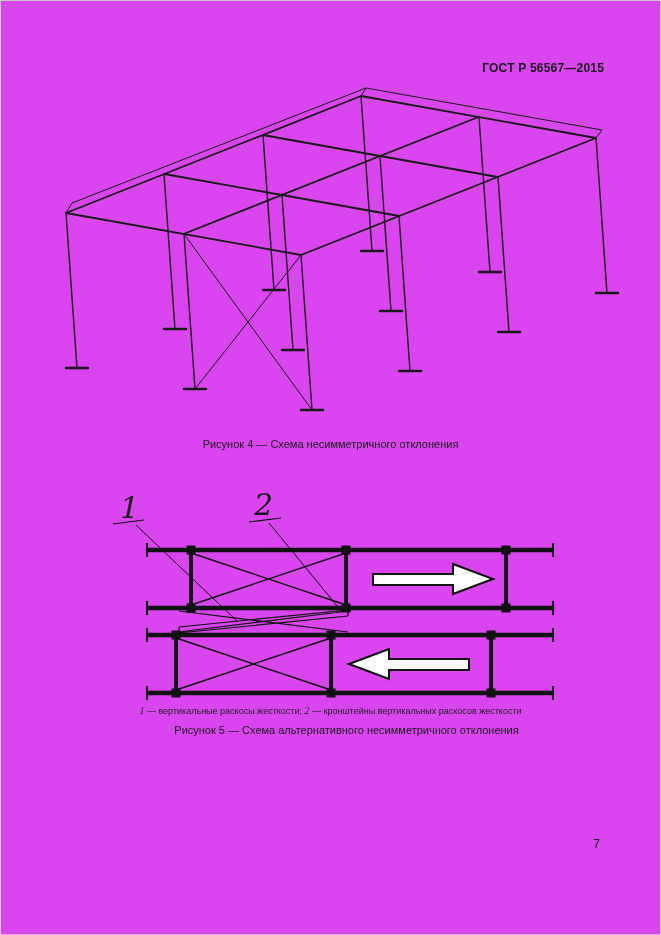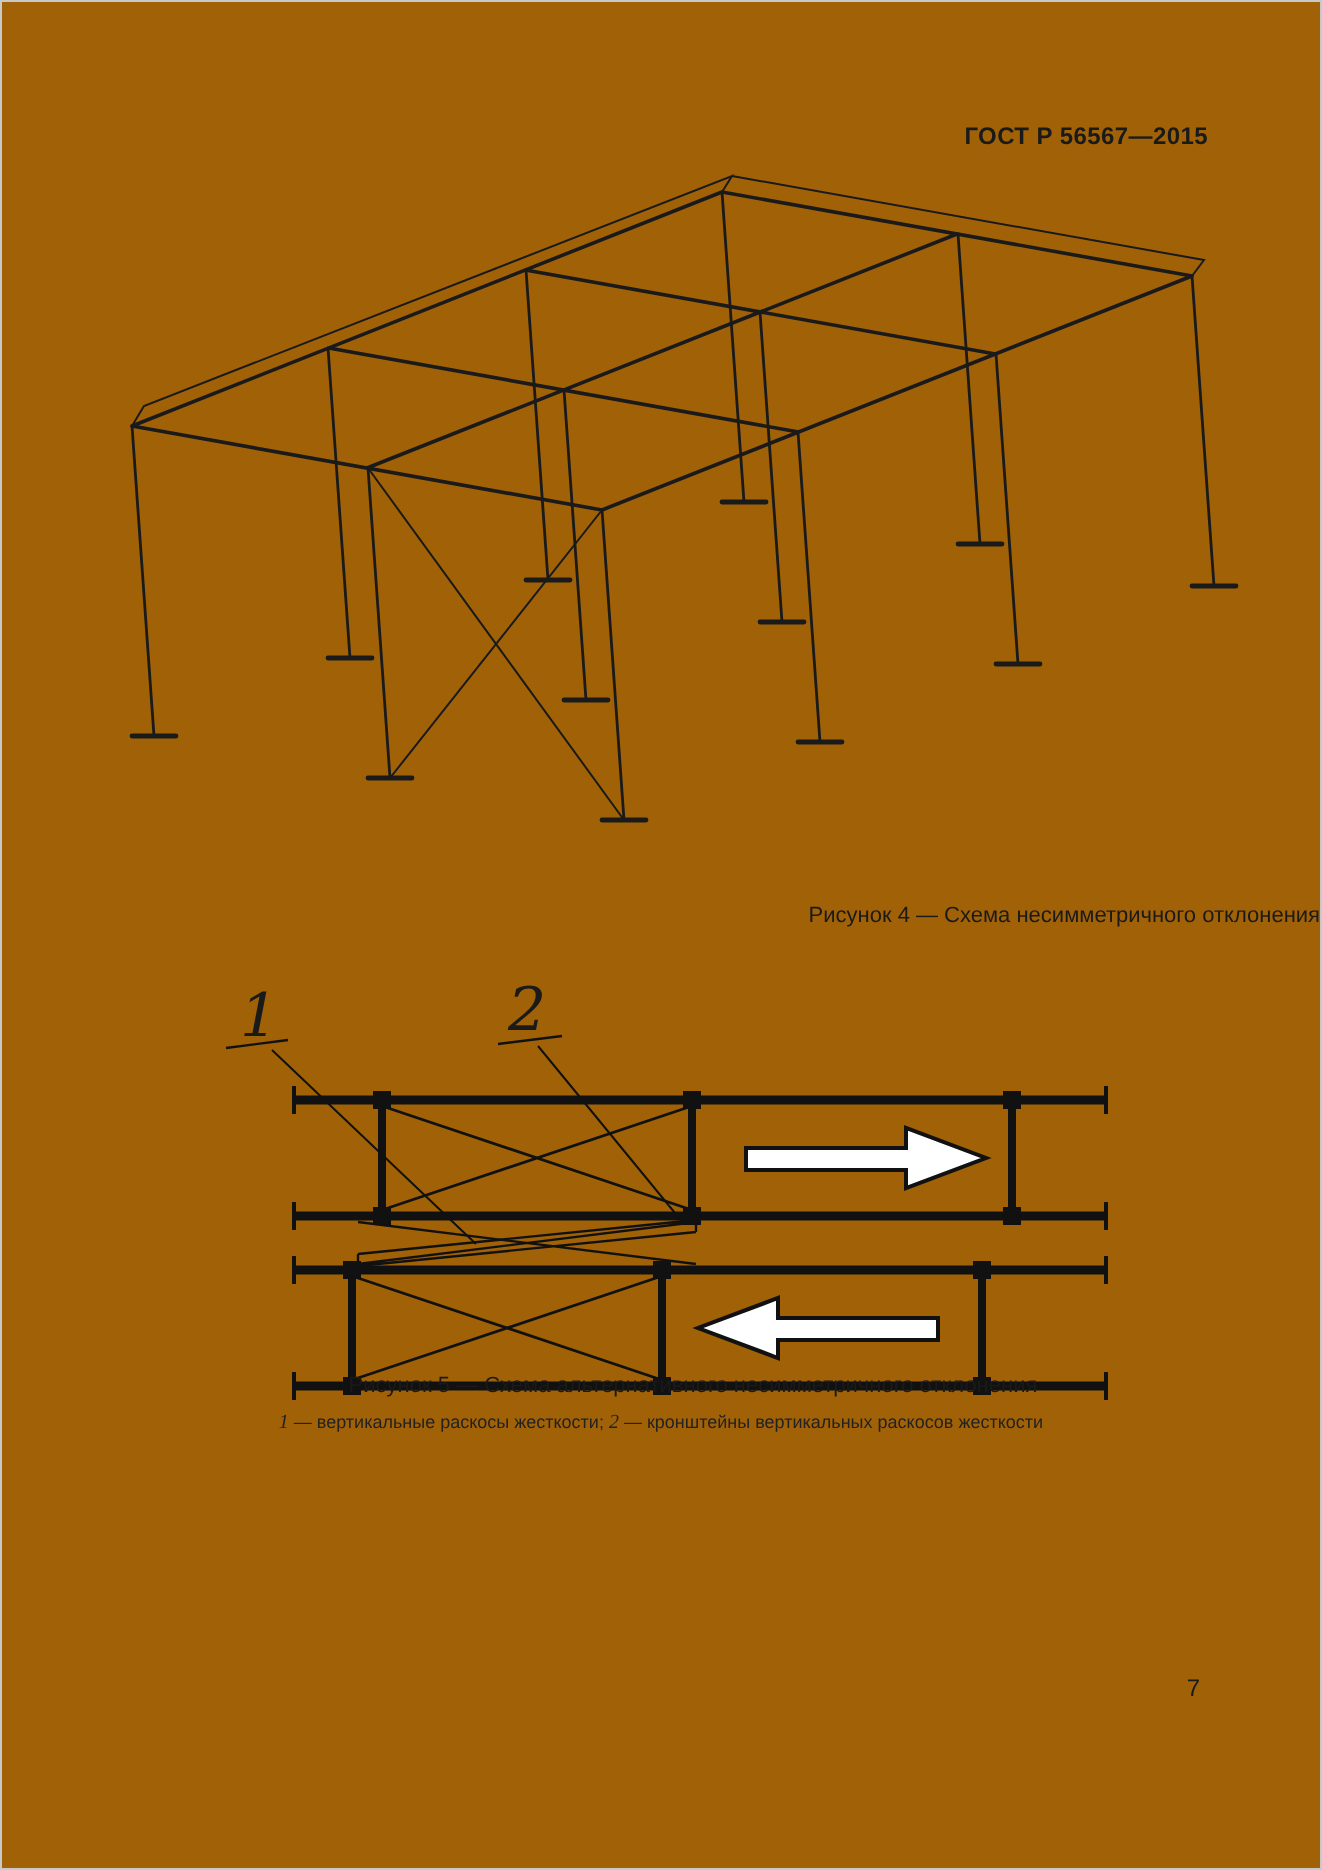--- a/index.html
+++ b/index.html
@@ -1,20 +1,20 @@
 <!DOCTYPE html>
 <html><head>
 <meta charset="utf-8">
 <style>
   html, body { margin: 0; padding: 0; background: #ffffff; }
   .page {
     position: relative;
     width: 659px;
     height: 933px;
-    background: #a16207;
+    background: #d946ef;
     border: 1px solid #c9c9c9;
     font-family: "Liberation Sans", sans-serif;
     color: #1a1a1a;
     overflow: hidden;
   }
   .header {
     position: absolute;
     top: 60px;
     right: 56px;
     font-size: 12px;
@@ -28,22 +28,22 @@
   }
   .caption {
     position: absolute;
     left: 0;
     right: 0;
     text-align: center;
     font-size: 11px;
     line-height: 16px;
     color: #1a1a1a;
   }
-  .caption-fig4 { top: 449px; text-align: right; }
-  .caption-fig5 { top: 684px; margin-left: 32px; }
+  .caption-fig4 { top: 435px; }
+  .caption-fig5 { top: 721px; margin-left: 32px; }
   .footnote {
     position: absolute;
     left: 0;
     right: 0;
     top: 704px;
     text-align: center;
     font-size: 9px;
     line-height: 12px;
     color: #222222;
   }

